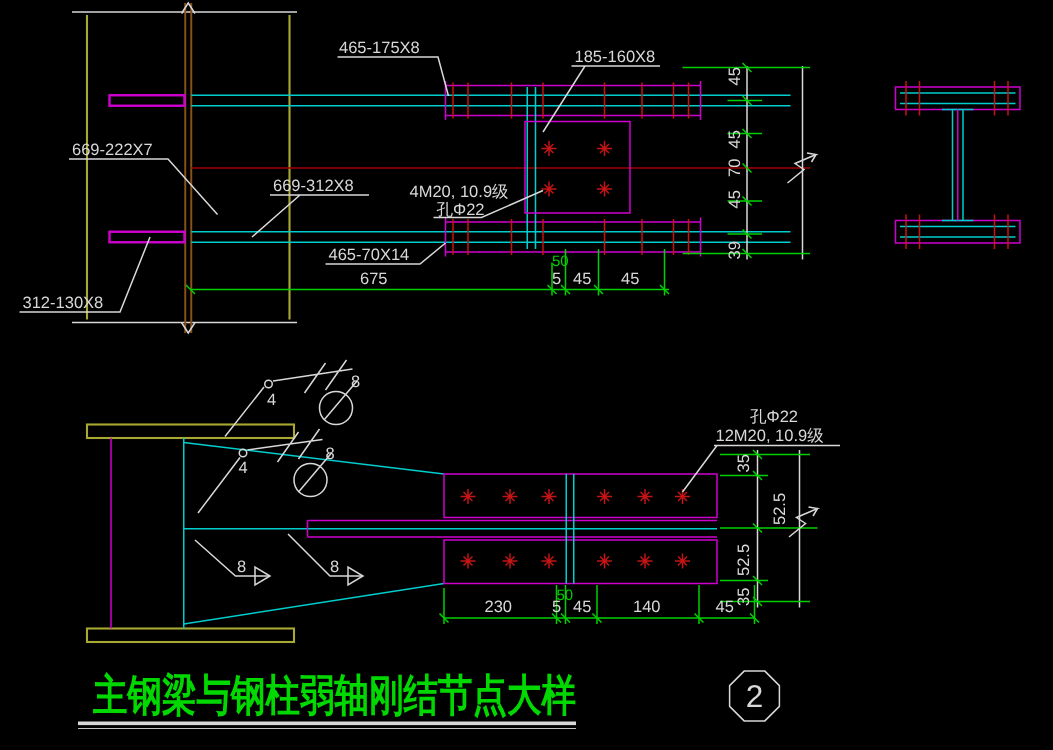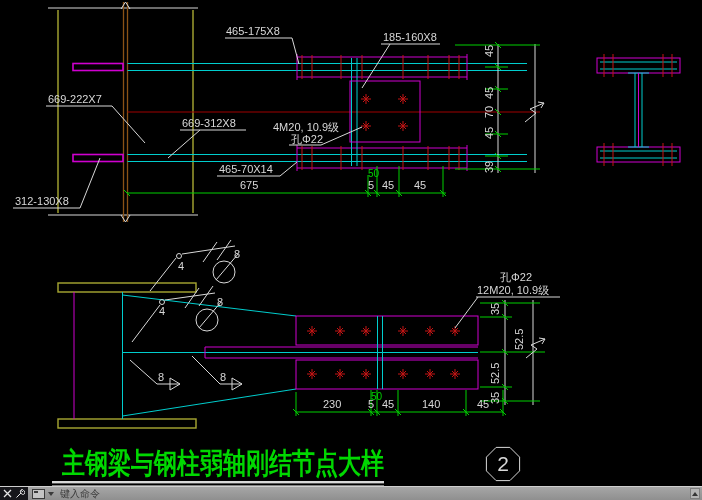--- a/index.html
+++ b/index.html
@@ -210,29 +210,13 @@
 
   <g>
     <text class="ttl" x="62" y="473" textLength="322" lengthAdjust="spacingAndGlyphs">主钢梁与钢柱弱轴刚结节点大样</text>
     <rect x="52" y="481" width="332" height="2.4" fill="#d8d8d8"></rect>
     <rect x="52" y="485.4" width="332" height="1" fill="#d8d8d8"></rect>
     <polygon class="wt" points="519.6,470.9 509.9,480.6 496.1,480.6 486.4,470.9 486.4,457.1 496.1,447.4 509.9,447.4 519.6,457.1"></polygon>
     <text x="503" y="471" text-anchor="middle" fill="#d8d8d8" font-size="21">2</text>
   </g>
 </svg>
 
-<div id="cmdbar">
-  <div id="cmd-left">
-    <svg width="9" height="9" viewBox="0 0 9 9">
-      <path d="M1,1 L8,8 M8,1 L1,8" stroke="#e8e8e8" stroke-width="1.3" fill="none"></path>
-    </svg>
-    <svg width="10" height="10" viewBox="0 0 10 10">
-      <path d="M1.5,8.5 L6,4 M6,4 a2,2 0 1 0 2.5,-2.5 l-1.2,1.2 -1,-1 1.2,-1.2 a2,2 0 0 0 -1.5,3.5z" stroke="#e8e8e8" stroke-width="1" fill="none"></path>
-    </svg>
-  </div>
-  <div id="cmd-icon"></div>
-  <div class="caret-down"></div>
-  <div id="cmd-prompt">键入命令</div>
-  <div id="cmd-scroll">
-    <div class="caret-up"></div>
-  </div>
 </div>
-</div>
 
 </body></html>

